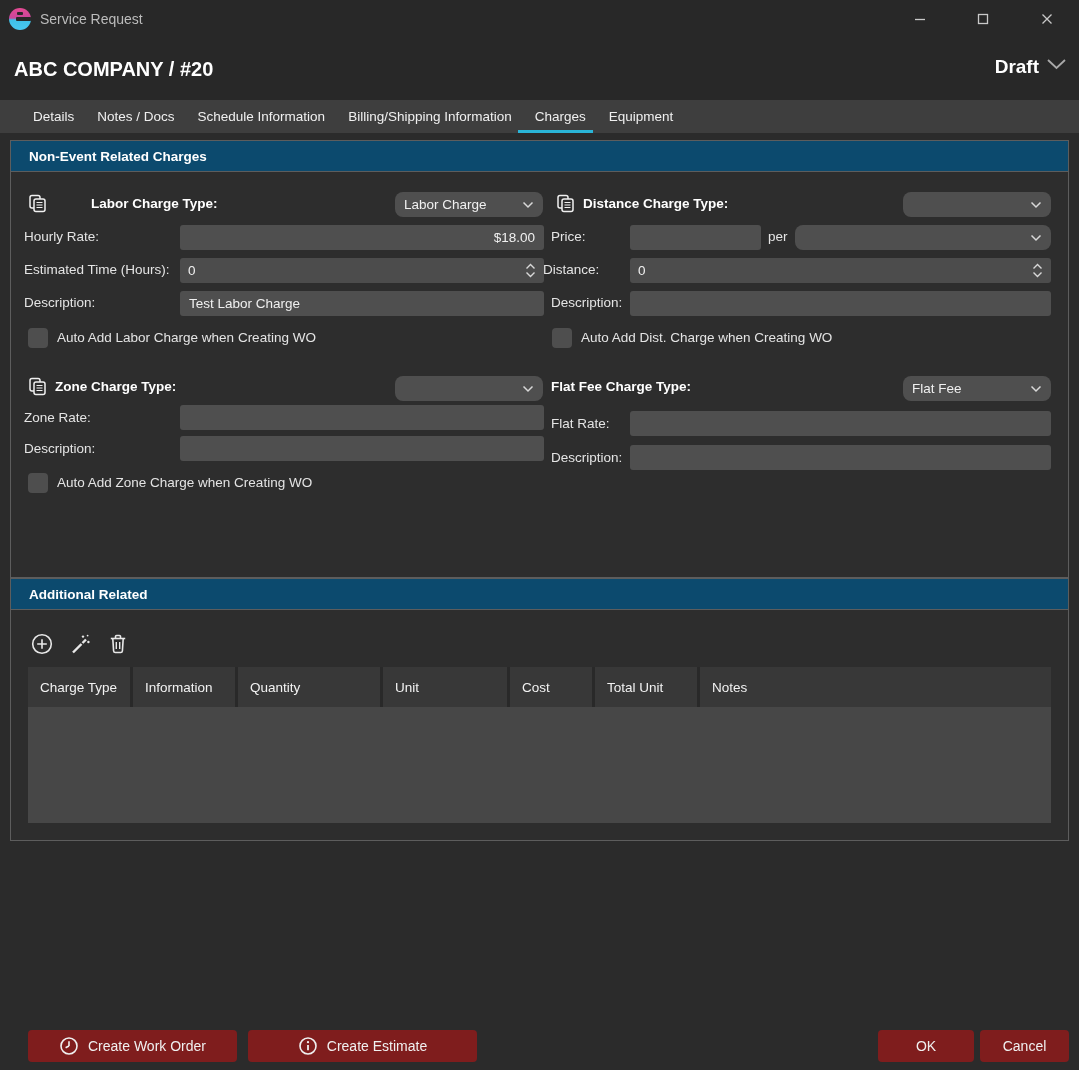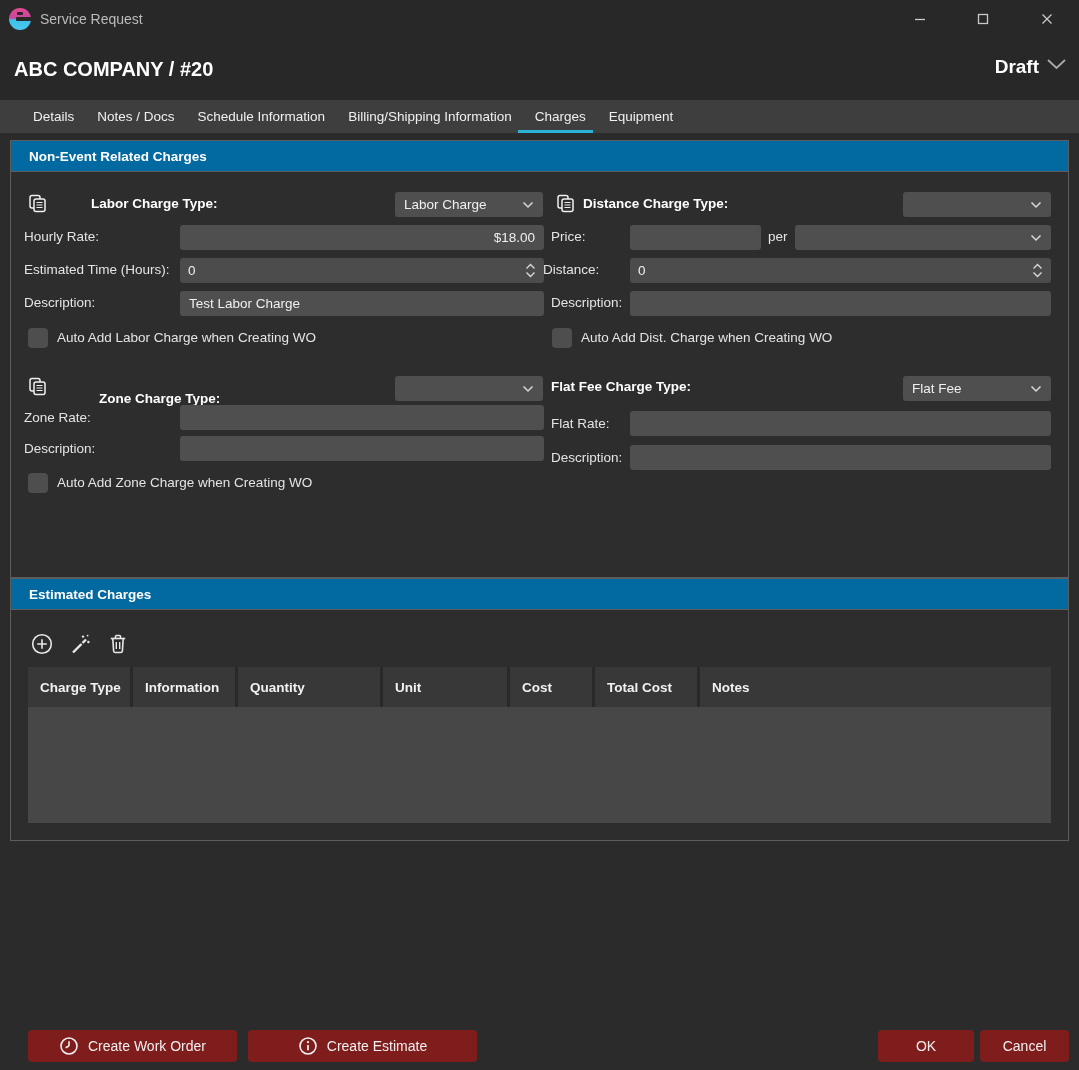--- a/index.html
+++ b/index.html
@@ -31,49 +31,49 @@
   .status-picker svg { margin-top:2px; stroke:#a9a9a9; }
 
   
   .tabbar { position:absolute; left:0; top:100px; width:1079px; height:33px; background:#3e3e3e;
     display:flex; align-items:stretch; padding-left:33px; gap:23px; }
   .tab { position:relative; display:flex; align-items:center; font-size:13.5px; color:#f0f0f0; cursor:default; }
   .tab.active::after { content:""; position:absolute; left:-17px; right:-7px; bottom:0; height:3px; background:#2ab5d8; }
 
   
   .panel { position:absolute; left:10px; width:1059px; background:#2d2d2d; border:1px solid #5d5d5d; }
-  .panel-header { height:31px; line-height:31px; background:#0369a1; border-bottom:1px solid #5d5d5d;
+  .panel-header { height:31px; line-height:31px; background:#0c4a6e; border-bottom:1px solid #5d5d5d;
     padding-left:18px; font-size:13.5px; font-weight:bold; color:#ffffff; }
   .panel-body { position:relative; }
   #panel-charges { top:140px; height:438px; }
   #panel-additional { top:578px; height:263px; }
 
   .lbl { position:absolute; font-size:13.5px; color:#e4e4e4; white-space:nowrap; }
   .blbl { position:absolute; font-size:13.5px; font-weight:bold; color:#ffffff; white-space:nowrap; }
   .field { position:absolute; height:25px; background:#4f4f4f; border:none; border-radius:3px;
     color:#f0f0f0; font-size:13.5px; padding:0 9px; font-family:"Liberation Sans", sans-serif; outline:none; }
   .field.num-right { text-align:right; }
-  .selectbox { position:absolute; height:25px; background:#4f4f4f; border-radius:3px;
+  .selectbox { position:absolute; height:25px; background:#4f4f4f; border-radius:8px;
     display:flex; align-items:center; padding:0 9px; font-size:13.5px; color:#f0f0f0; cursor:default; }
   .selectbox .sel-val { flex:1; overflow:hidden; white-space:nowrap; }
   .selectbox svg { flex:none; stroke:#d8d8d8; }
   .spinbox { position:absolute; height:25px; background:#4c4c4c; border-radius:3px;
     display:flex; align-items:center; padding:0 8px; font-size:13.5px; color:#f0f0f0; }
   .spinbox .spin-val { flex:1; }
   .spinbox svg { flex:none; stroke:#d8d8d8; }
   .checkbox { position:absolute; width:20px; height:20px; background:#4e4e4e; border-radius:4px; cursor:default; }
   .doc-icon { position:absolute; width:19px; height:19px; }
   .doc-icon svg { stroke:#f0f0f0; }
 
   
   .toolbar-icon { position:absolute; width:26px; height:26px; display:flex; align-items:center;
     justify-content:center; cursor:default; }
   .toolbar-icon svg { stroke:#e8e8e8; }
   .grid { position:absolute; left:17px; top:57px; width:1023px; }
-  .grid-head { display:flex; background:#701a75;font-weight:bold; }
+  .grid-head { display:flex; background:#701a75; }
   .grid-th { height:40px; background:#383838; border-right:3px solid #292929; display:flex;
     align-items:center; padding-left:12px; font-size:13.5px; color:#f2f2f2; }
   .grid-th:last-child { border-right:none; }
   .th-ctype { width:105px; } .th-desc { width:105px; } .th-qty { width:145px; }
   .th-unit { width:127px; } .th-cost { width:85px; } .th-total { width:105px; }
   .th-notes { flex:1; }
   .grid-body { height:116px; background:#474747; }
 
   
   .footer-btn { position:absolute; top:1030px; height:32px; background:#7f1d1d; border:none;
@@ -218,21 +218,21 @@
       <div class="checkbox" style="left:541px; top:156px;"></div>
       <span class="lbl" style="left:570px; top:158px;">Auto Add Dist. Charge when Creating WO</span>
 
       <span class="doc-icon" style="left:17px; top:205px;">
         <svg width="19" height="19" viewBox="0 0 19 19" fill="none">
             <rect x="2" y="1.5" width="10" height="12.5" rx="2" stroke-width="1.5"></rect>
             <rect x="6" y="5" width="11" height="12.5" rx="2" fill="#2d2d2d" stroke-width="1.5"></rect>
             <path d="M8.5 8.5 H14.5 M8.5 11 H14.5 M8.5 13.5 H14.5" stroke-width="1.2"></path>
           </svg>
       </span>
-      <span class="blbl" style="left:44px; top:219px;margin-left:44px;">Zone Charge Type:</span>
+      <span class="blbl" style="left:44px; top:207px;">Zone Charge Type:</span>
       <div class="selectbox" style="left:384px; top:204px; width:148px;">
         <span class="sel-val"></span>
         <svg width="12" height="8" viewBox="0 0 12 8" fill="none">
             <path d="M1.5 1.5 L6 6 L10.5 1.5" stroke-width="1.5"></path>
           </svg>
       </div>
 
       <span class="lbl" style="left:13px; top:238px;">Zone Rate:</span>
       <input class="field" style="left: 169px; top: 233px; width: 364px;" value="">
 
@@ -252,21 +252,21 @@
 
       <span class="lbl" style="left:540px; top:244px;">Flat Rate:</span>
       <input class="field" style="left: 619px; top: 239px; width: 421px;" value="">
 
       <span class="lbl" style="left:540px; top:278px;">Description:</span>
       <input class="field" style="left: 619px; top: 273px; width: 421px;" value="">
     </div>
   </div>
 
   <div class="panel" id="panel-additional">
-    <div class="panel-header">Estimated Charges</div>
+    <div class="panel-header">Additional Related</div>
     <div class="panel-body">
 
       <div class="toolbar-icon" style="left:18px; top:21px;">
         <svg width="24" height="24" viewBox="0 0 24 24" fill="none">
             <circle cx="12" cy="12" r="9.3" stroke-width="1.6"></circle>
             <path d="M12 7.2 V16.8 M7.2 12 H16.8" stroke-width="1.6"></path>
           </svg>
       </div>
       <div class="toolbar-icon" style="left:56px; top:21px;">
         <svg width="24" height="24" viewBox="0 0 24 24" fill="none">
@@ -286,21 +286,21 @@
           </svg>
       </div>
 
       <div class="grid">
         <div class="grid-head">
           <div class="grid-th th-ctype">Charge Type</div>
           <div class="grid-th th-desc">Information</div>
           <div class="grid-th th-qty">Quantity</div>
           <div class="grid-th th-unit">Unit</div>
           <div class="grid-th th-cost">Cost</div>
-          <div class="grid-th th-total">Total Cost</div>
+          <div class="grid-th th-total">Total Unit</div>
           <div class="grid-th th-notes">Notes</div>
         </div>
         <div class="grid-body"></div>
       </div>
     </div>
   </div>
 
   <button class="footer-btn" id="btn-create-wo">
     <svg width="20" height="20" viewBox="0 0 20 20" fill="none">
         <circle cx="10" cy="10" r="8" stroke-width="1.6"></circle>

